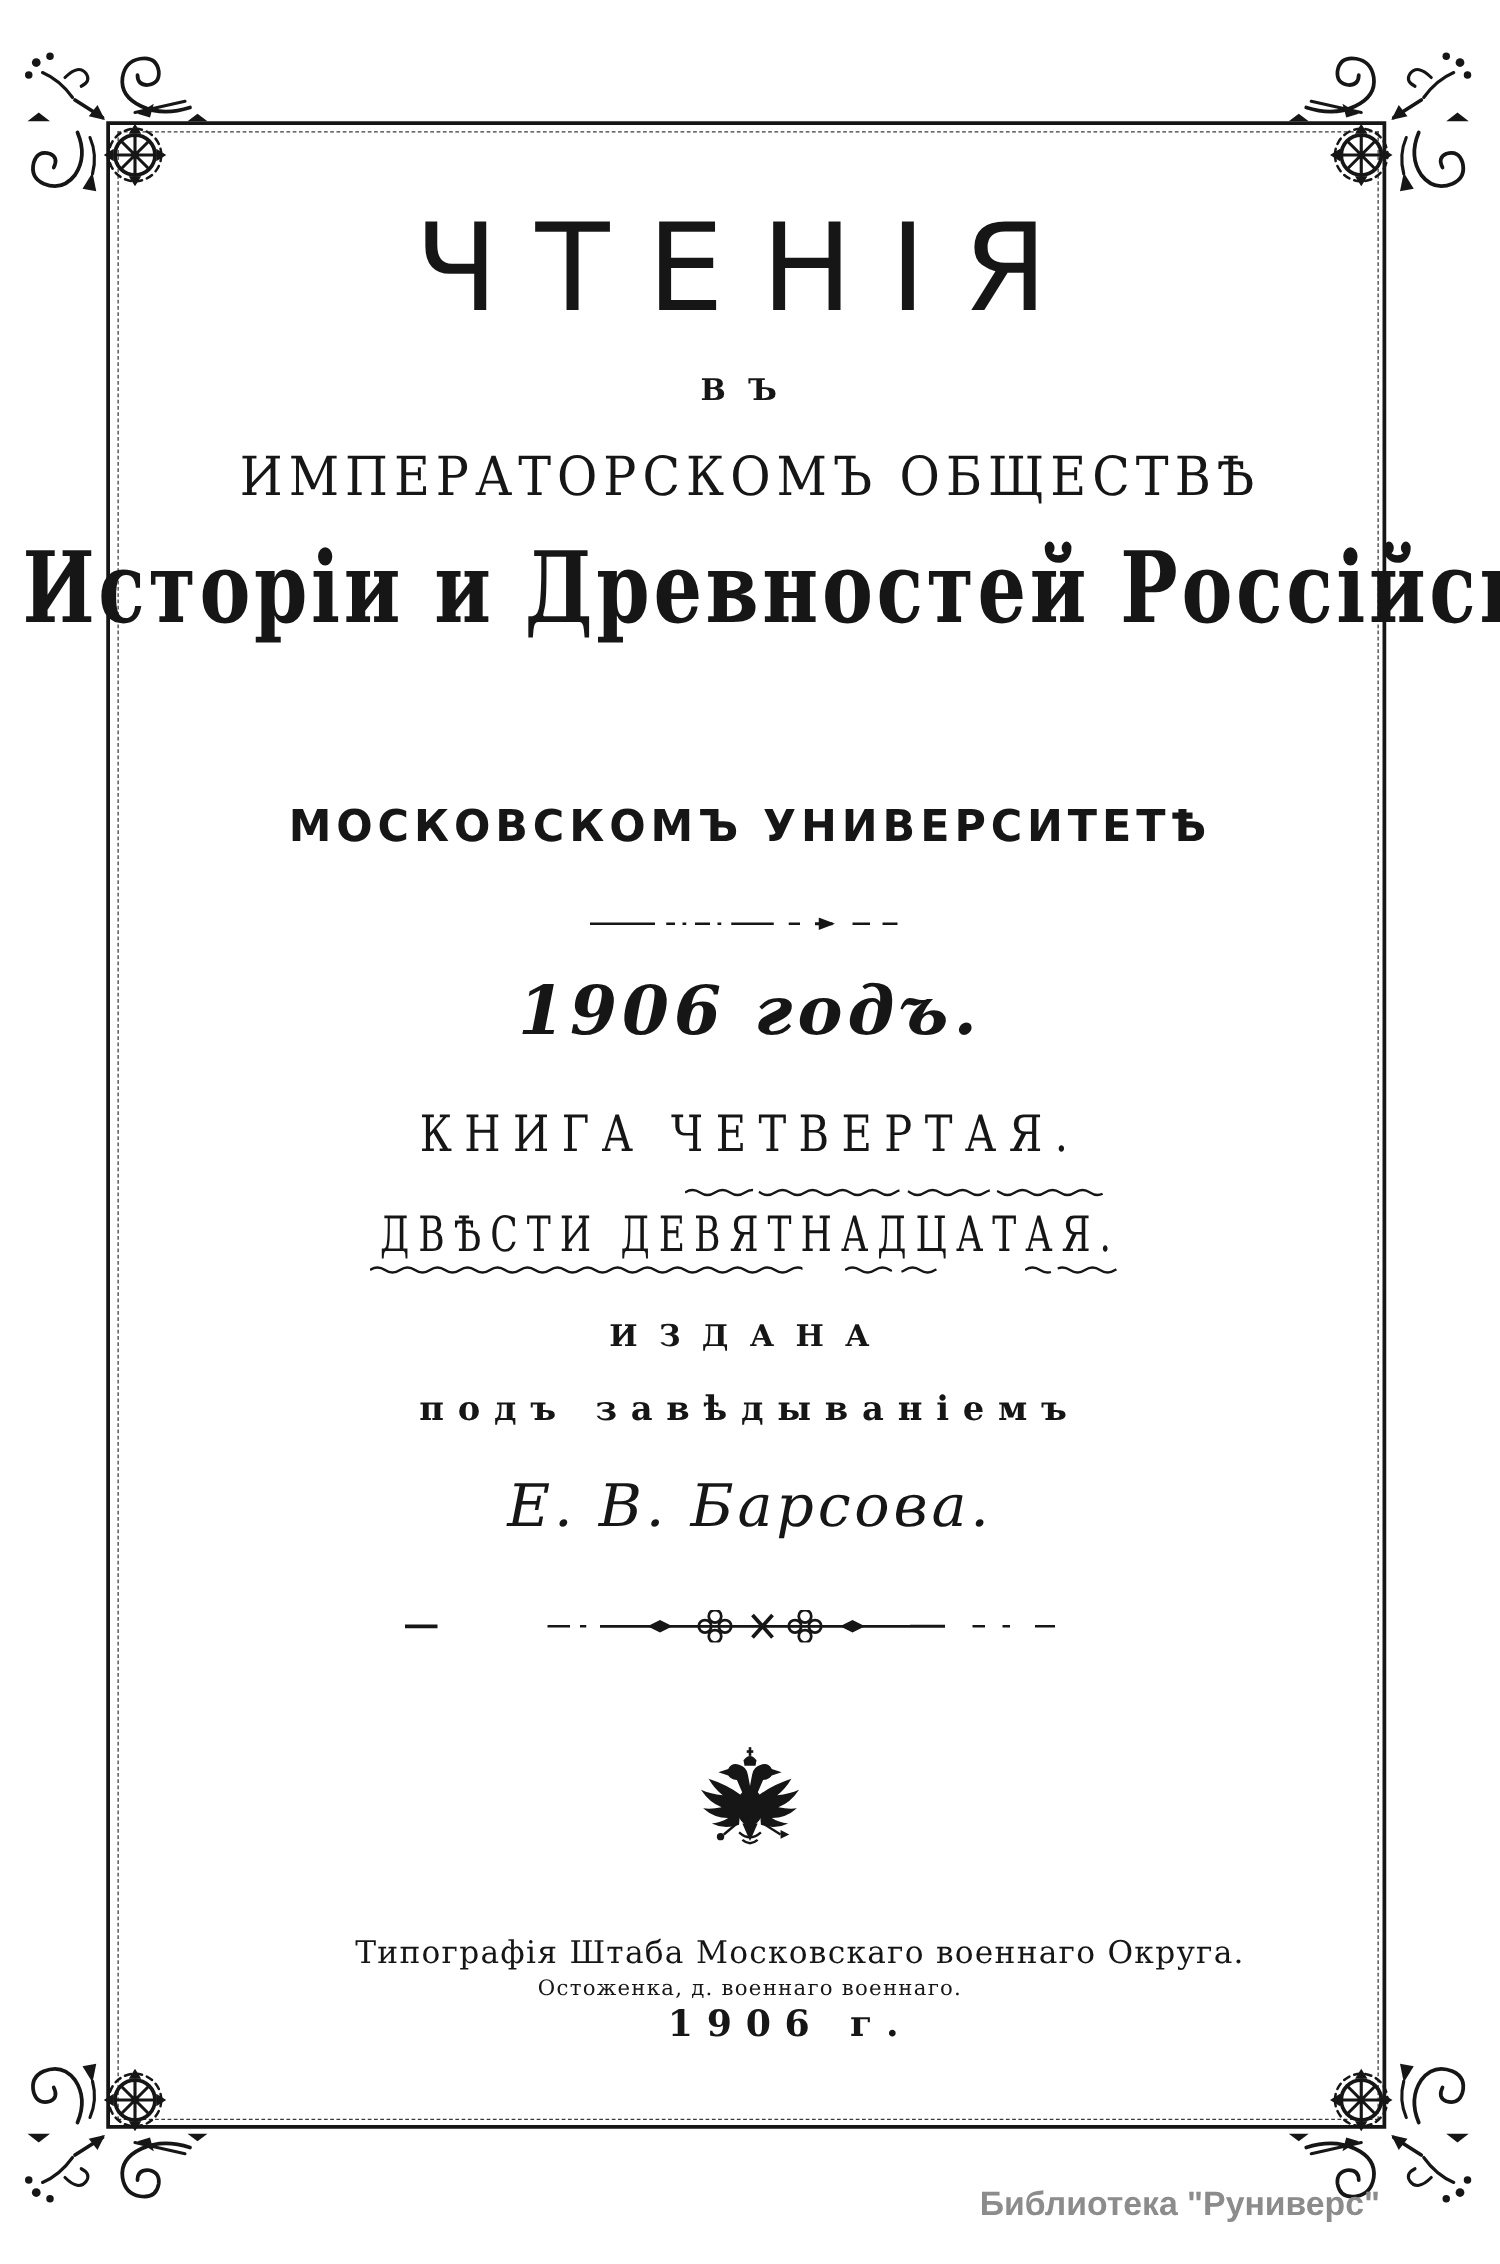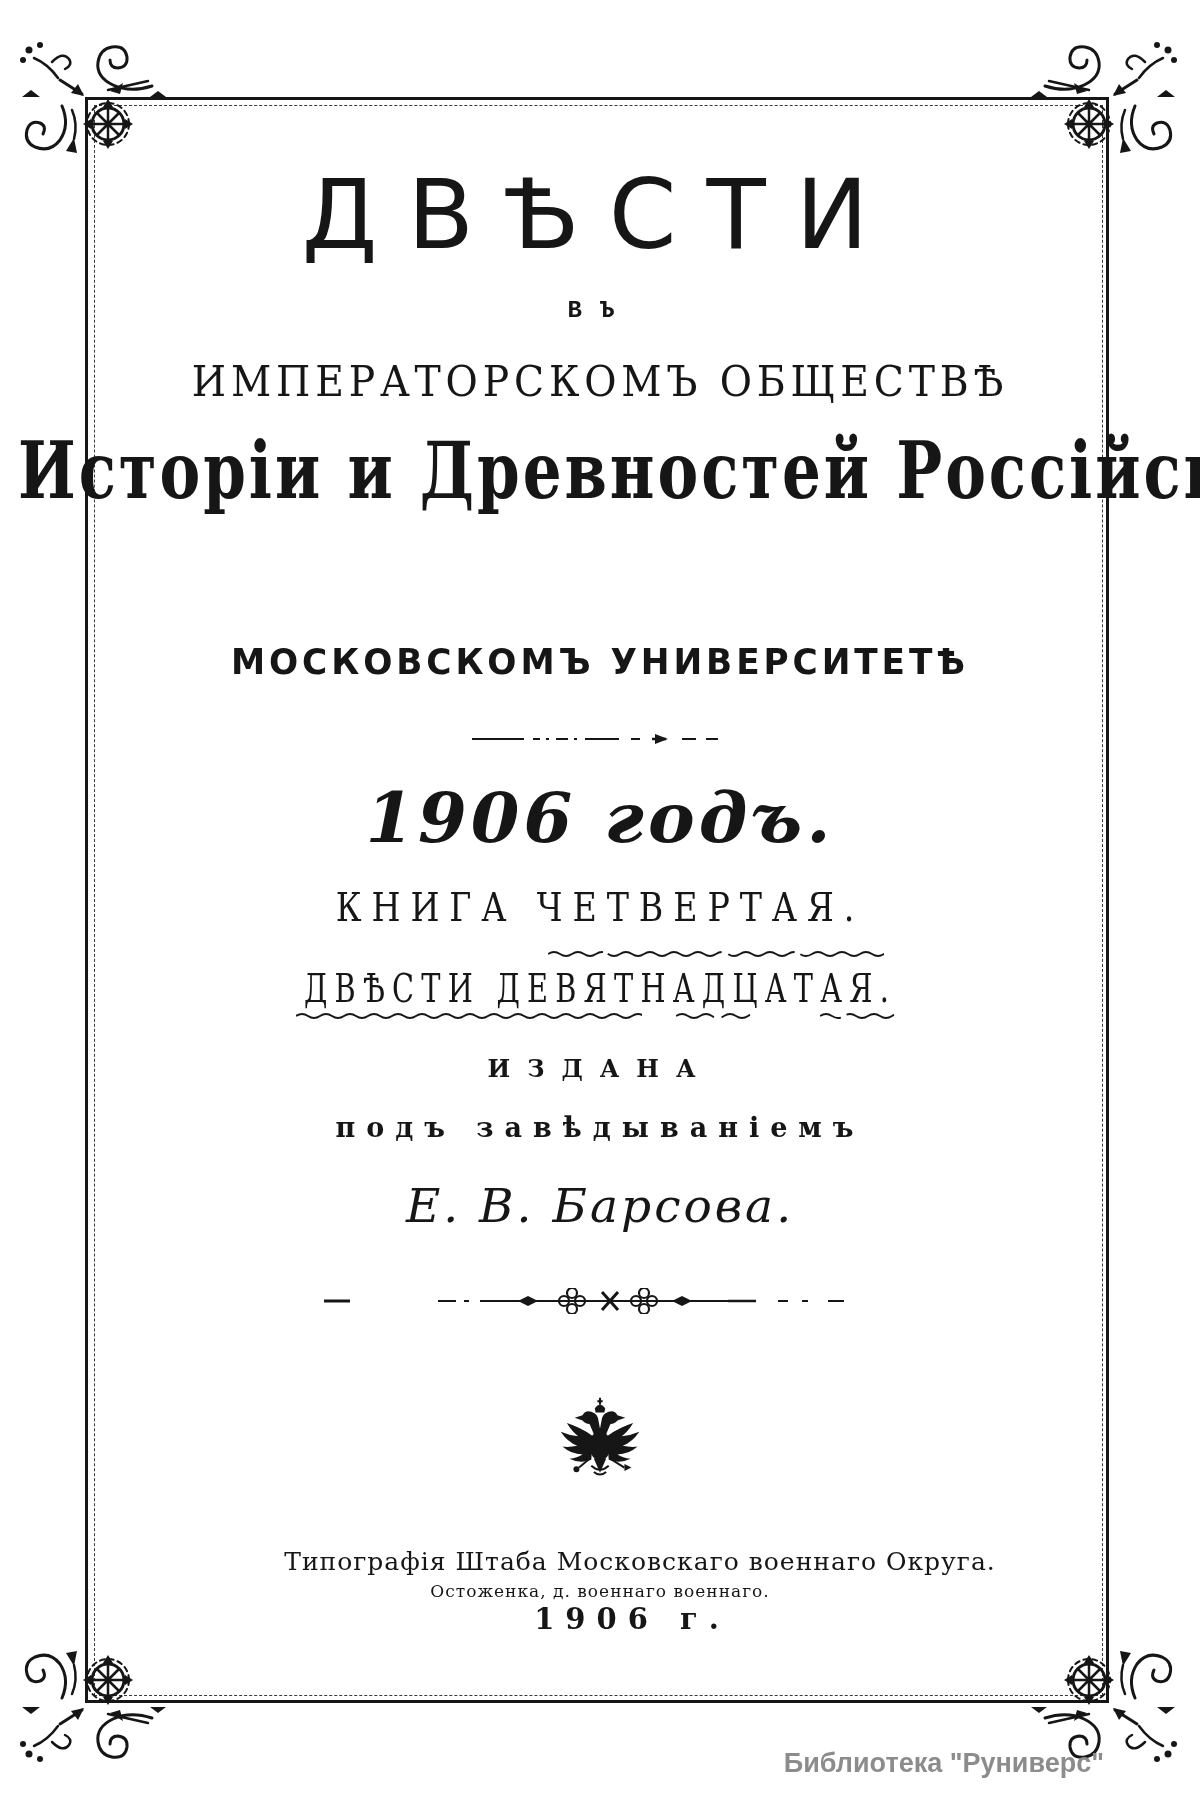--- a/index.html
+++ b/index.html
@@ -28,33 +28,33 @@
   .corner.tr{left:1022px;top:0;transform:scaleX(-1);}
   .corner.bl{left:0;top:1629px;transform:scaleY(-1);}
   .corner.br{left:1022px;top:1629px;transform:scale(-1,-1);}
   
   .t{position:absolute;left:0;width:1200px;text-align:center;white-space:nowrap;}
   .title-main{
     top:158px;
     font-family:"DejaVu Sans", sans-serif;
     font-size:97px;letter-spacing:30px;font-weight:400;
   }
-  .v-line{top:297px;font-size:24px;letter-spacing:18px;font-weight:bold;font-family:Liberation Mono, monospace;}
+  .v-line{top:297px;font-size:24px;letter-spacing:18px;font-weight:bold;}
   .society{top:356px;font-size:41px;letter-spacing:5px;transform:scale(.96,1.05);transform-origin:600px top;}
   .history{
     top:424px;font-size:63px;font-weight:bold;letter-spacing:3px;
     transform:scale(.97,1.25);transform-origin:600px top;
   }
   .pri{top:596px;font-size:21px;letter-spacing:17px;font-weight:bold;}
   .university{
     top:642px;font-family:"DejaVu Sans", sans-serif;
     font-size:35px;font-weight:bold;letter-spacing:4px;
     transform:scale(.98,1);transform-origin:600px top;
   }
-  .year-line{top:776px;font-size:70px;font-style:italic;font-weight:bold;letter-spacing:4px;}
+  .year-line{top:776px;font-size:54px;font-style:italic;font-weight:bold;letter-spacing:4px;}
   .book-line{top:884px;font-size:37px;letter-spacing:11px;transform:scale(.9,1.08);transform-origin:600px top;}
   .issue-line{top:966px;font-size:36px;letter-spacing:9px;transform:scale(.8,1.08);transform-origin:600px top;}
   .izdana{top:1054px;font-size:24px;letter-spacing:17px;font-weight:bold;}
   .supervision{top:1112px;font-size:27px;letter-spacing:11px;font-weight:bold;}
   .editor{top:1178px;font-size:47px;font-style:italic;letter-spacing:3px;}
   .city{top:1508px;font-size:30px;font-weight:bold;letter-spacing:17px;}
   .printer{top:1547px;font-size:25px;letter-spacing:1px;padding-left:40px;}
   .address{top:1581px;font-size:17px;letter-spacing:1px;}
   .year-bottom{top:1602px;font-size:29px;font-weight:bold;letter-spacing:11px;margin-left:32px;}
   .watermark{
@@ -115,21 +115,21 @@
       <svg viewBox="0 0 175 175">
         <use href="#corner-orn"></use>
       </svg>
     </div>
   <div class="corner br">
       <svg viewBox="0 0 175 175">
         <use href="#corner-orn"></use>
       </svg>
     </div>
 
-  <div class="t title-main">ДВѢСТИ</div>
+  <div class="t title-main">ЧТЕНІЯ</div>
   <div class="t v-line">ВЪ</div>
   <div class="t society">ИМПЕРАТОРСКОМЪ ОБЩЕСТВѢ</div>
   <div class="t history">Исторіи и Древностей Россійскихъ</div>
   <div class="t university">МОСКОВСКОМЪ УНИВЕРСИТЕТѢ</div>
 
   <div class="dec" style="left:470px;top:734px;">
     <svg width="260" height="10">
       <g stroke="#161616" stroke-width="2" fill="none">
         <path d="M2 5 h52 m9 0 h7 m6 0 h3 m7 0 h12 m6 0 h3 m8 0 h34 m12 0 h9"></path>
         <path d="M196 5 h-14" stroke-width="2.5"></path>

